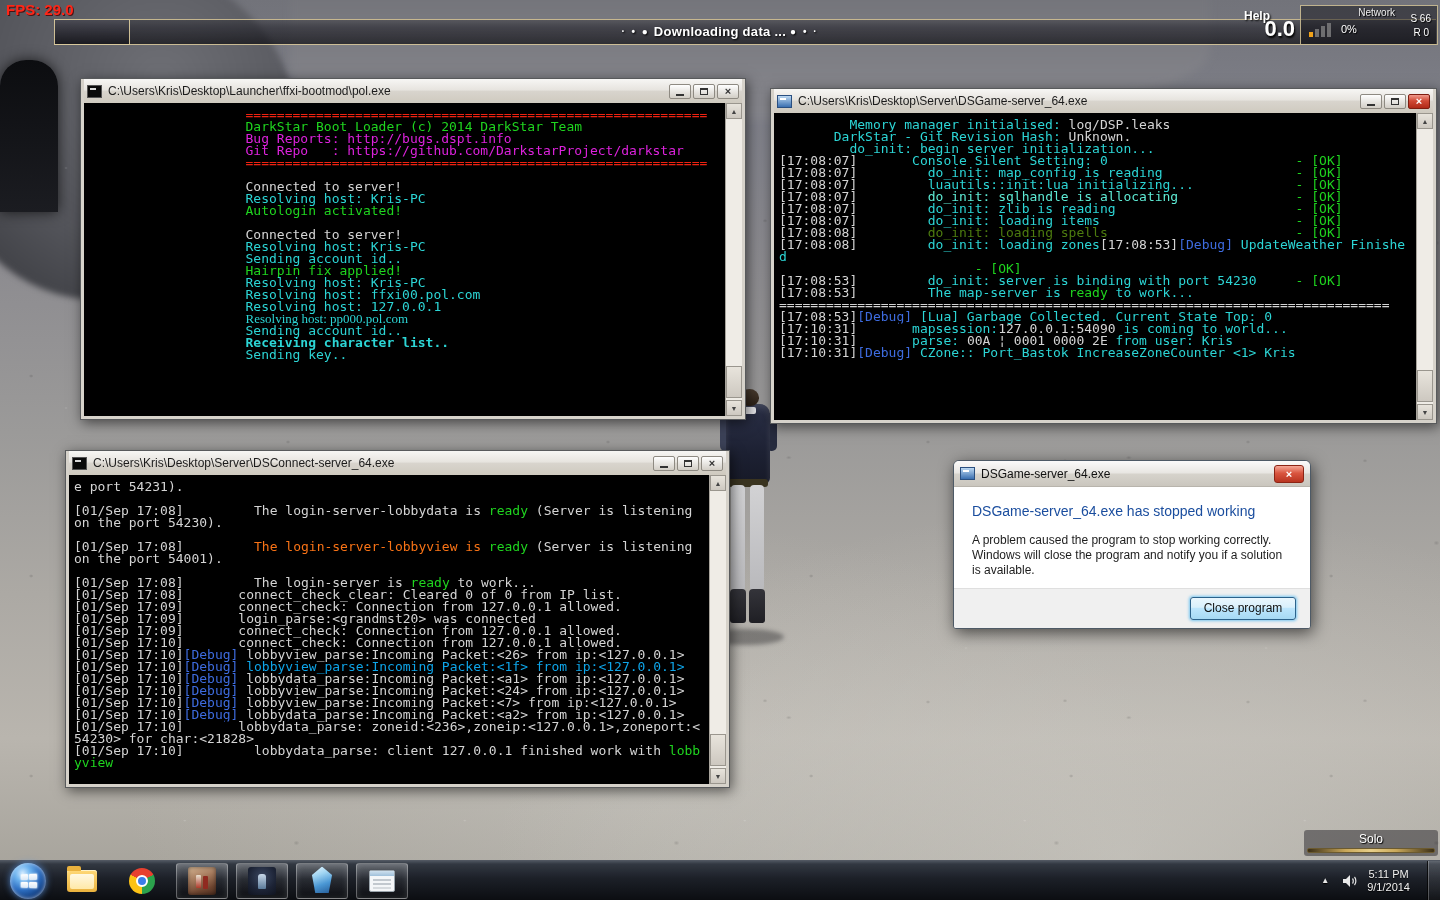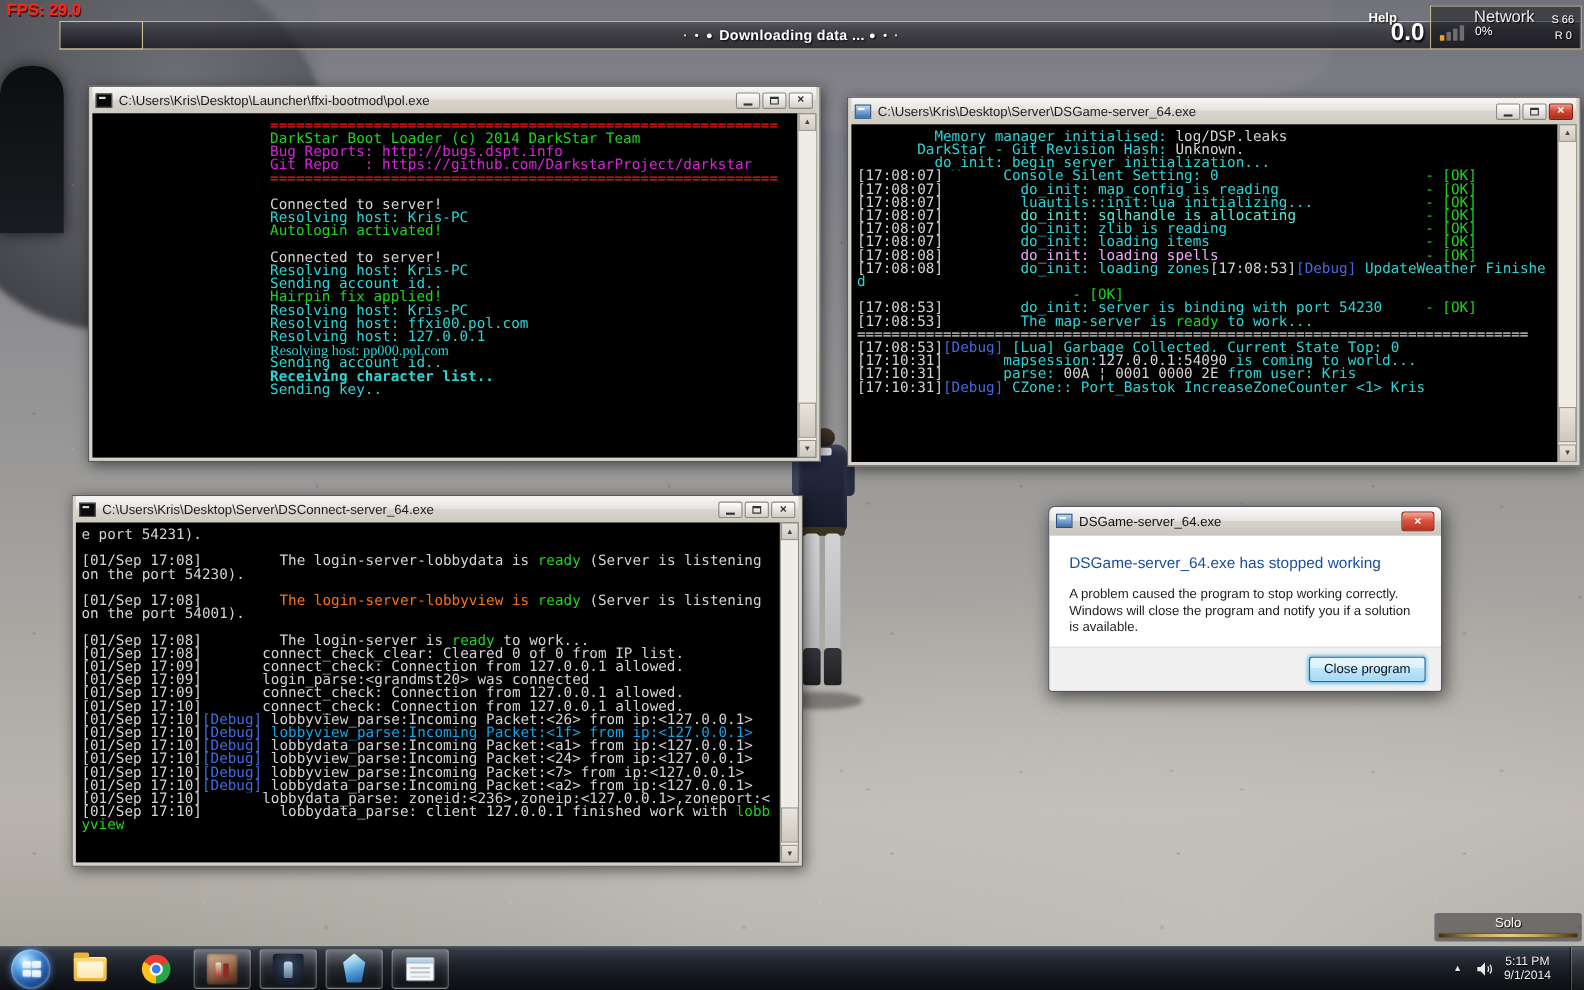--- a/index.html
+++ b/index.html
@@ -54,21 +54,21 @@
     background:linear-gradient(rgba(12,12,16,0.3), rgba(34,34,42,0.62) 30%, rgba(10,10,14,0.68));
     border-top:1px solid rgba(224,207,160,0.85); border-bottom:1px solid rgba(224,207,160,0.85); }
   .dl-left-box { position:absolute; left:54px; top:19px; width:76px; height:26px;
     background:linear-gradient(rgba(80,80,92,0.5),rgba(22,22,28,0.7)); border:1px solid rgba(224,207,160,0.9); }
   .dl-text { position:absolute; left:0; right:0; top:19px; height:26px; line-height:26px; text-align:center;
     color:#fff; font-size:13px; font-weight:bold; text-shadow:1px 1px 2px #000; letter-spacing:.3px; }
   .dl-dots { font-size:10px; letter-spacing:2px; vertical-align:1px; }
   .hud-help { position:absolute; right:170px; top:9px; color:#fff; font-size:12px; font-weight:bold; text-shadow:1px 1px 2px #000; }
   .hud-value { position:absolute; right:145px; top:16px; color:#fff; font-size:22px; font-weight:bold; text-shadow:1px 2px 2px #000; }
   .net-panel { position:absolute; right:2px; top:5px; width:138px; height:40px; background:rgba(16,16,22,0.5); border:1px solid rgba(224,207,160,0.8); }
-  .net-label { position:absolute; top:1px; right:42px; font-size:15px; color:#eee; text-shadow:1px 1px 1px #000; }
+  .net-label { position:absolute; top:1px; right:42px; font-size:10px; color:#eee; text-shadow:1px 1px 1px #000; }
   .net-pct { position:absolute; left:40px; top:17px; font-size:11px; color:#fff; text-shadow:1px 1px 1px #000; }
   .net-s { position:absolute; right:6px; top:7px; font-size:10px; color:#fff; text-shadow:1px 1px 1px #000; }
   .net-r { position:absolute; right:8px; top:21px; font-size:10px; color:#fff; text-shadow:1px 1px 1px #000; }
   .net-bars { position:absolute; left:8px; bottom:7px; display:flex; align-items:flex-end; gap:2px; }
   .net-bars i { width:4px; display:block; background:#6e6e70; }
   .net-bars i.lit { background:#f0a21a; }
 
   
   .win { position:absolute; background:#d6d2ca; border:1px solid #585a5c; box-shadow:2px 3px 12px rgba(0,0,0,0.55); padding:0 3px 3px; z-index:10; }
   .titlebar { height:24px; display:flex; align-items:center; gap:6px; padding:0 3px;
@@ -272,21 +272,21 @@
       <div class="console-text" id="dsgame-lines">
           <div class="cline"><span>[Status]</span><span style="color: rgb(44, 213, 213);"> Memory manager initialised: </span><span style="color: rgb(212, 212, 212);">log/DSP.leaks</span></div>
           <div class="cline"><span>[Info]</span><span style="color: rgb(44, 213, 213);"> DarkStar - Git Revision Hash: </span><span style="color: rgb(212, 212, 212);">Unknown.</span></div>
           <div class="cline"><span>[Status]</span><span style="color: rgb(44, 213, 213);"> do_init: begin server initialization...</span></div>
           <div class="cline"><span style="color: rgb(212, 212, 212);">[17:08:07]</span><span>[Info]</span><span style="color: rgb(44, 213, 213);"> Console Silent Setting: 0</span><span style="color: rgb(31, 213, 31);">                        - [OK]</span></div>
           <div class="cline"><span style="color: rgb(212, 212, 212);">[17:08:07]</span><span>[Status]</span><span style="color: rgb(44, 213, 213);"> do_init: map_config is reading</span><span style="color: rgb(31, 213, 31);">                 - [OK]</span></div>
           <div class="cline"><span style="color: rgb(212, 212, 212);">[17:08:07]</span><span>[Status]</span><span style="color: rgb(44, 213, 213);"> luautils::init:lua initializing...</span><span style="color: rgb(31, 213, 31);">             - [OK]</span></div>
           <div class="cline"><span style="color: rgb(212, 212, 212);">[17:08:07]</span><span>[Status]</span><span style="color: #5eead4;"> do_init: sqlhandle is allocating</span><span style="color: rgb(31, 213, 31);">               - [OK]</span></div>
           <div class="cline"><span style="color: rgb(212, 212, 212);">[17:08:07]</span><span>[Status]</span><span style="color: rgb(44, 213, 213);"> do_init: zlib is reading</span><span style="color: rgb(31, 213, 31);">                       - [OK]</span></div>
           <div class="cline"><span style="color: rgb(212, 212, 212);">[17:08:07]</span><span>[Status]</span><span style="color: rgb(44, 213, 213);"> do_init: loading items</span><span style="color: rgb(31, 213, 31);">                         - [OK]</span></div>
-          <div class="cline"><span style="color: rgb(212, 212, 212);">[17:08:08]</span><span>[Status]</span><span style="color: #f0abfc; margin-top: 20px;"> do_init: loading spells</span><span style="color: rgb(31, 213, 31);">                        - [OK]</span></div>
+          <div class="cline"><span style="color: rgb(212, 212, 212);">[17:08:08]</span><span>[Status]</span><span style="color: #4d7c0f; margin-top: 20px;"> do_init: loading spells</span><span style="color: rgb(31, 213, 31);">                        - [OK]</span></div>
           <div class="cline"><span style="color: rgb(212, 212, 212);">[17:08:08]</span><span>[Status]</span><span style="color: rgb(44, 213, 213);"> do_init: loading zones</span><span style="color: rgb(212, 212, 212);">[17:08:53]</span><span style="color: rgb(62, 108, 224);">[Debug]</span><span style="color: rgb(44, 213, 213);"> UpdateWeather Finishe</span></div>
           <div class="cline"><span style="color: rgb(44, 213, 213);">d</span></div>
           <div class="cline"><span style="color: rgb(31, 213, 31);">                         - [OK]</span></div>
           <div class="cline"><span style="color: rgb(212, 212, 212);">[17:08:53]</span><span>[Status]</span><span style="color: rgb(44, 213, 213);"> do_init: server is binding with port 54230</span><span style="color: rgb(31, 213, 31);">     - [OK]</span></div>
           <div class="cline"><span style="color: rgb(212, 212, 212);">[17:08:53]</span><span>[Status]</span><span style="color: rgb(44, 213, 213);"> The map-server is </span><span style="color: rgb(31, 213, 31);">ready</span><span style="color: rgb(44, 213, 213);"> to work...</span></div>
           <div class="cline"><span style="color: rgb(212, 212, 212);">==============================================================================</span></div>
           <div class="cline"><span style="color: rgb(212, 212, 212);">[17:08:53]</span><span style="color: rgb(62, 108, 224);">[Debug]</span><span style="color: rgb(44, 213, 213);"> [Lua] Garbage Collected. Current State Top: 0</span></div>
           <div class="cline"><span style="color: rgb(212, 212, 212);">[17:10:31]</span><span>[Info]</span><span style="color: rgb(44, 213, 213);"> mapsession:</span><span style="color: rgb(212, 212, 212);">127.0.0.1:54090</span><span style="color: rgb(44, 213, 213);"> is coming to world...</span></div>
           <div class="cline"><span style="color: rgb(212, 212, 212);">[17:10:31]</span><span>[Info]</span><span style="color: rgb(44, 213, 213);"> parse: </span><span style="color: rgb(212, 212, 212);">00A ¦ 0001 0000 2E</span><span style="color: rgb(44, 213, 213);"> from user: Kris</span></div>
           <div class="cline"><span style="color: rgb(212, 212, 212);">[17:10:31]</span><span style="color: rgb(62, 108, 224);">[Debug]</span><span style="color: rgb(44, 213, 213);"> CZone:: Port_Bastok IncreaseZoneCounter &lt;1&gt; Kris</span></div>
@@ -329,20 +329,21 @@
           <div class="cline"><span style="color: rgb(212, 212, 212);">[01/Sep 17:09]</span><span>[Info]</span><span style="color: rgb(212, 212, 212);"> login_parse:&lt;grandmst20&gt; was connected</span></div>
           <div class="cline"><span style="color: rgb(212, 212, 212);">[01/Sep 17:09]</span><span>[Info]</span><span style="color: rgb(212, 212, 212);"> connect_check: Connection from 127.0.0.1 allowed.</span></div>
           <div class="cline"><span style="color: rgb(212, 212, 212);">[01/Sep 17:10]</span><span>[Info]</span><span style="color: rgb(212, 212, 212);"> connect_check: Connection from 127.0.0.1 allowed.</span></div>
           <div class="cline"><span style="color: rgb(212, 212, 212);">[01/Sep 17:10]</span><span style="color: rgb(62, 108, 224);">[Debug]</span><span style="color: rgb(212, 212, 212);"> lobbyview_parse:Incoming Packet:&lt;26&gt; from ip:&lt;127.0.0.1&gt;</span></div>
           <div class="cline"><span style="color: rgb(212, 212, 212);">[01/Sep 17:10]</span><span style="color: rgb(62, 108, 224);">[Debug]</span><span style="color: #0ea5e9;"> lobbyview_parse:Incoming Packet:&lt;1f&gt; from ip:&lt;127.0.0.1&gt;</span></div>
           <div class="cline"><span style="color: rgb(212, 212, 212);">[01/Sep 17:10]</span><span style="color: rgb(62, 108, 224);">[Debug]</span><span style="color: rgb(212, 212, 212);"> lobbydata_parse:Incoming Packet:&lt;a1&gt; from ip:&lt;127.0.0.1&gt;</span></div>
           <div class="cline"><span style="color: rgb(212, 212, 212);">[01/Sep 17:10]</span><span style="color: rgb(62, 108, 224);">[Debug]</span><span style="color: rgb(212, 212, 212);"> lobbyview_parse:Incoming Packet:&lt;24&gt; from ip:&lt;127.0.0.1&gt;</span></div>
           <div class="cline"><span style="color: rgb(212, 212, 212);">[01/Sep 17:10]</span><span style="color: rgb(62, 108, 224);">[Debug]</span><span style="color: rgb(212, 212, 212);"> lobbyview_parse:Incoming Packet:&lt;7&gt; from ip:&lt;127.0.0.1&gt;</span></div>
           <div class="cline"><span style="color: rgb(212, 212, 212);">[01/Sep 17:10]</span><span style="color: rgb(62, 108, 224);">[Debug]</span><span style="color: rgb(212, 212, 212);"> lobbydata_parse:Incoming Packet:&lt;a2&gt; from ip:&lt;127.0.0.1&gt;</span></div>
           <div class="cline"><span style="color: rgb(212, 212, 212);">[01/Sep 17:10]</span><span>[Info]</span><span style="color: rgb(212, 212, 212);"> lobbydata_parse: zoneid:&lt;236&gt;,zoneip:&lt;127.0.0.1&gt;,zoneport:&lt;</span></div>
+          <div class="cline"><span style="color: rgb(212, 212, 212);">54230&gt; for char:&lt;21828&gt;</span></div>
           <div class="cline"><span style="color: rgb(212, 212, 212);">[01/Sep 17:10]</span><span>[Status]</span><span style="color: rgb(212, 212, 212);"> lobbydata_parse: client 127.0.0.1 finished work with </span><span style="color: rgb(31, 213, 31);">lobb</span></div>
           <div class="cline"><span style="color: rgb(31, 213, 31);">yview</span></div>
         </div>
       <div class="vscroll">
         <span class="sb-arrow up">▲</span>
         <span class="sb-thumb"></span>
         <span class="sb-arrow down">▼</span>
       </div>
     </div>
   </div>

